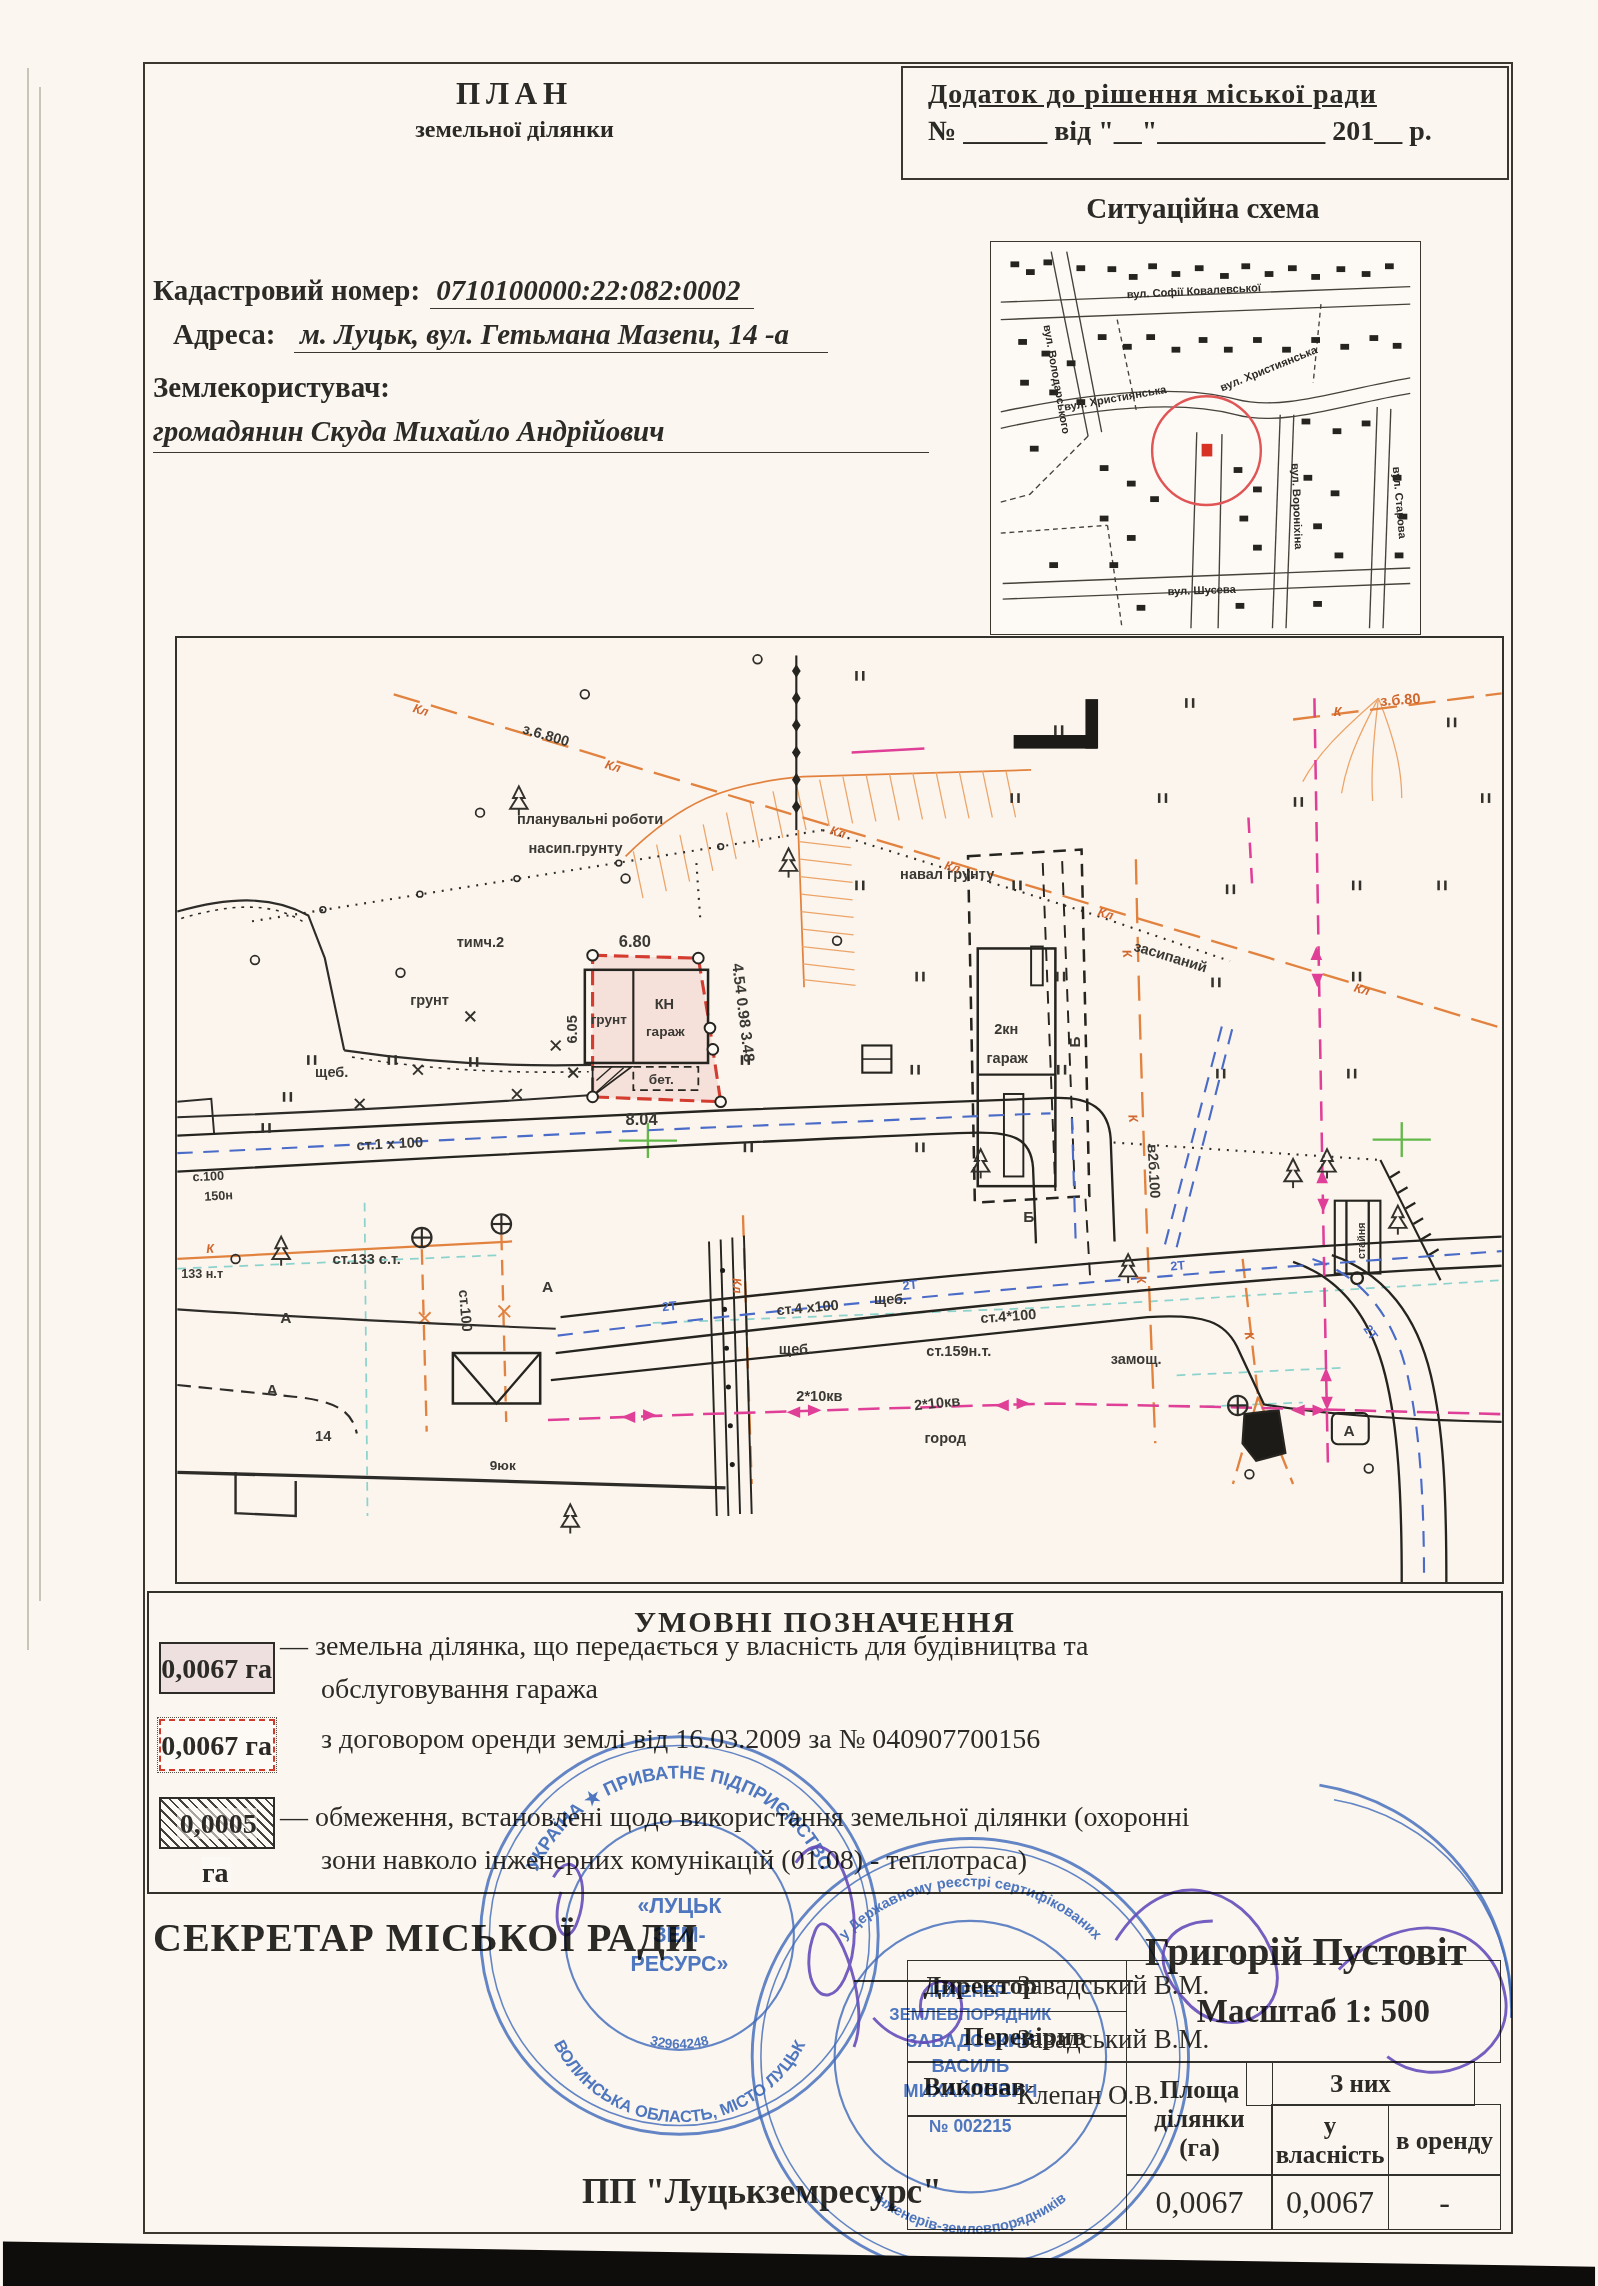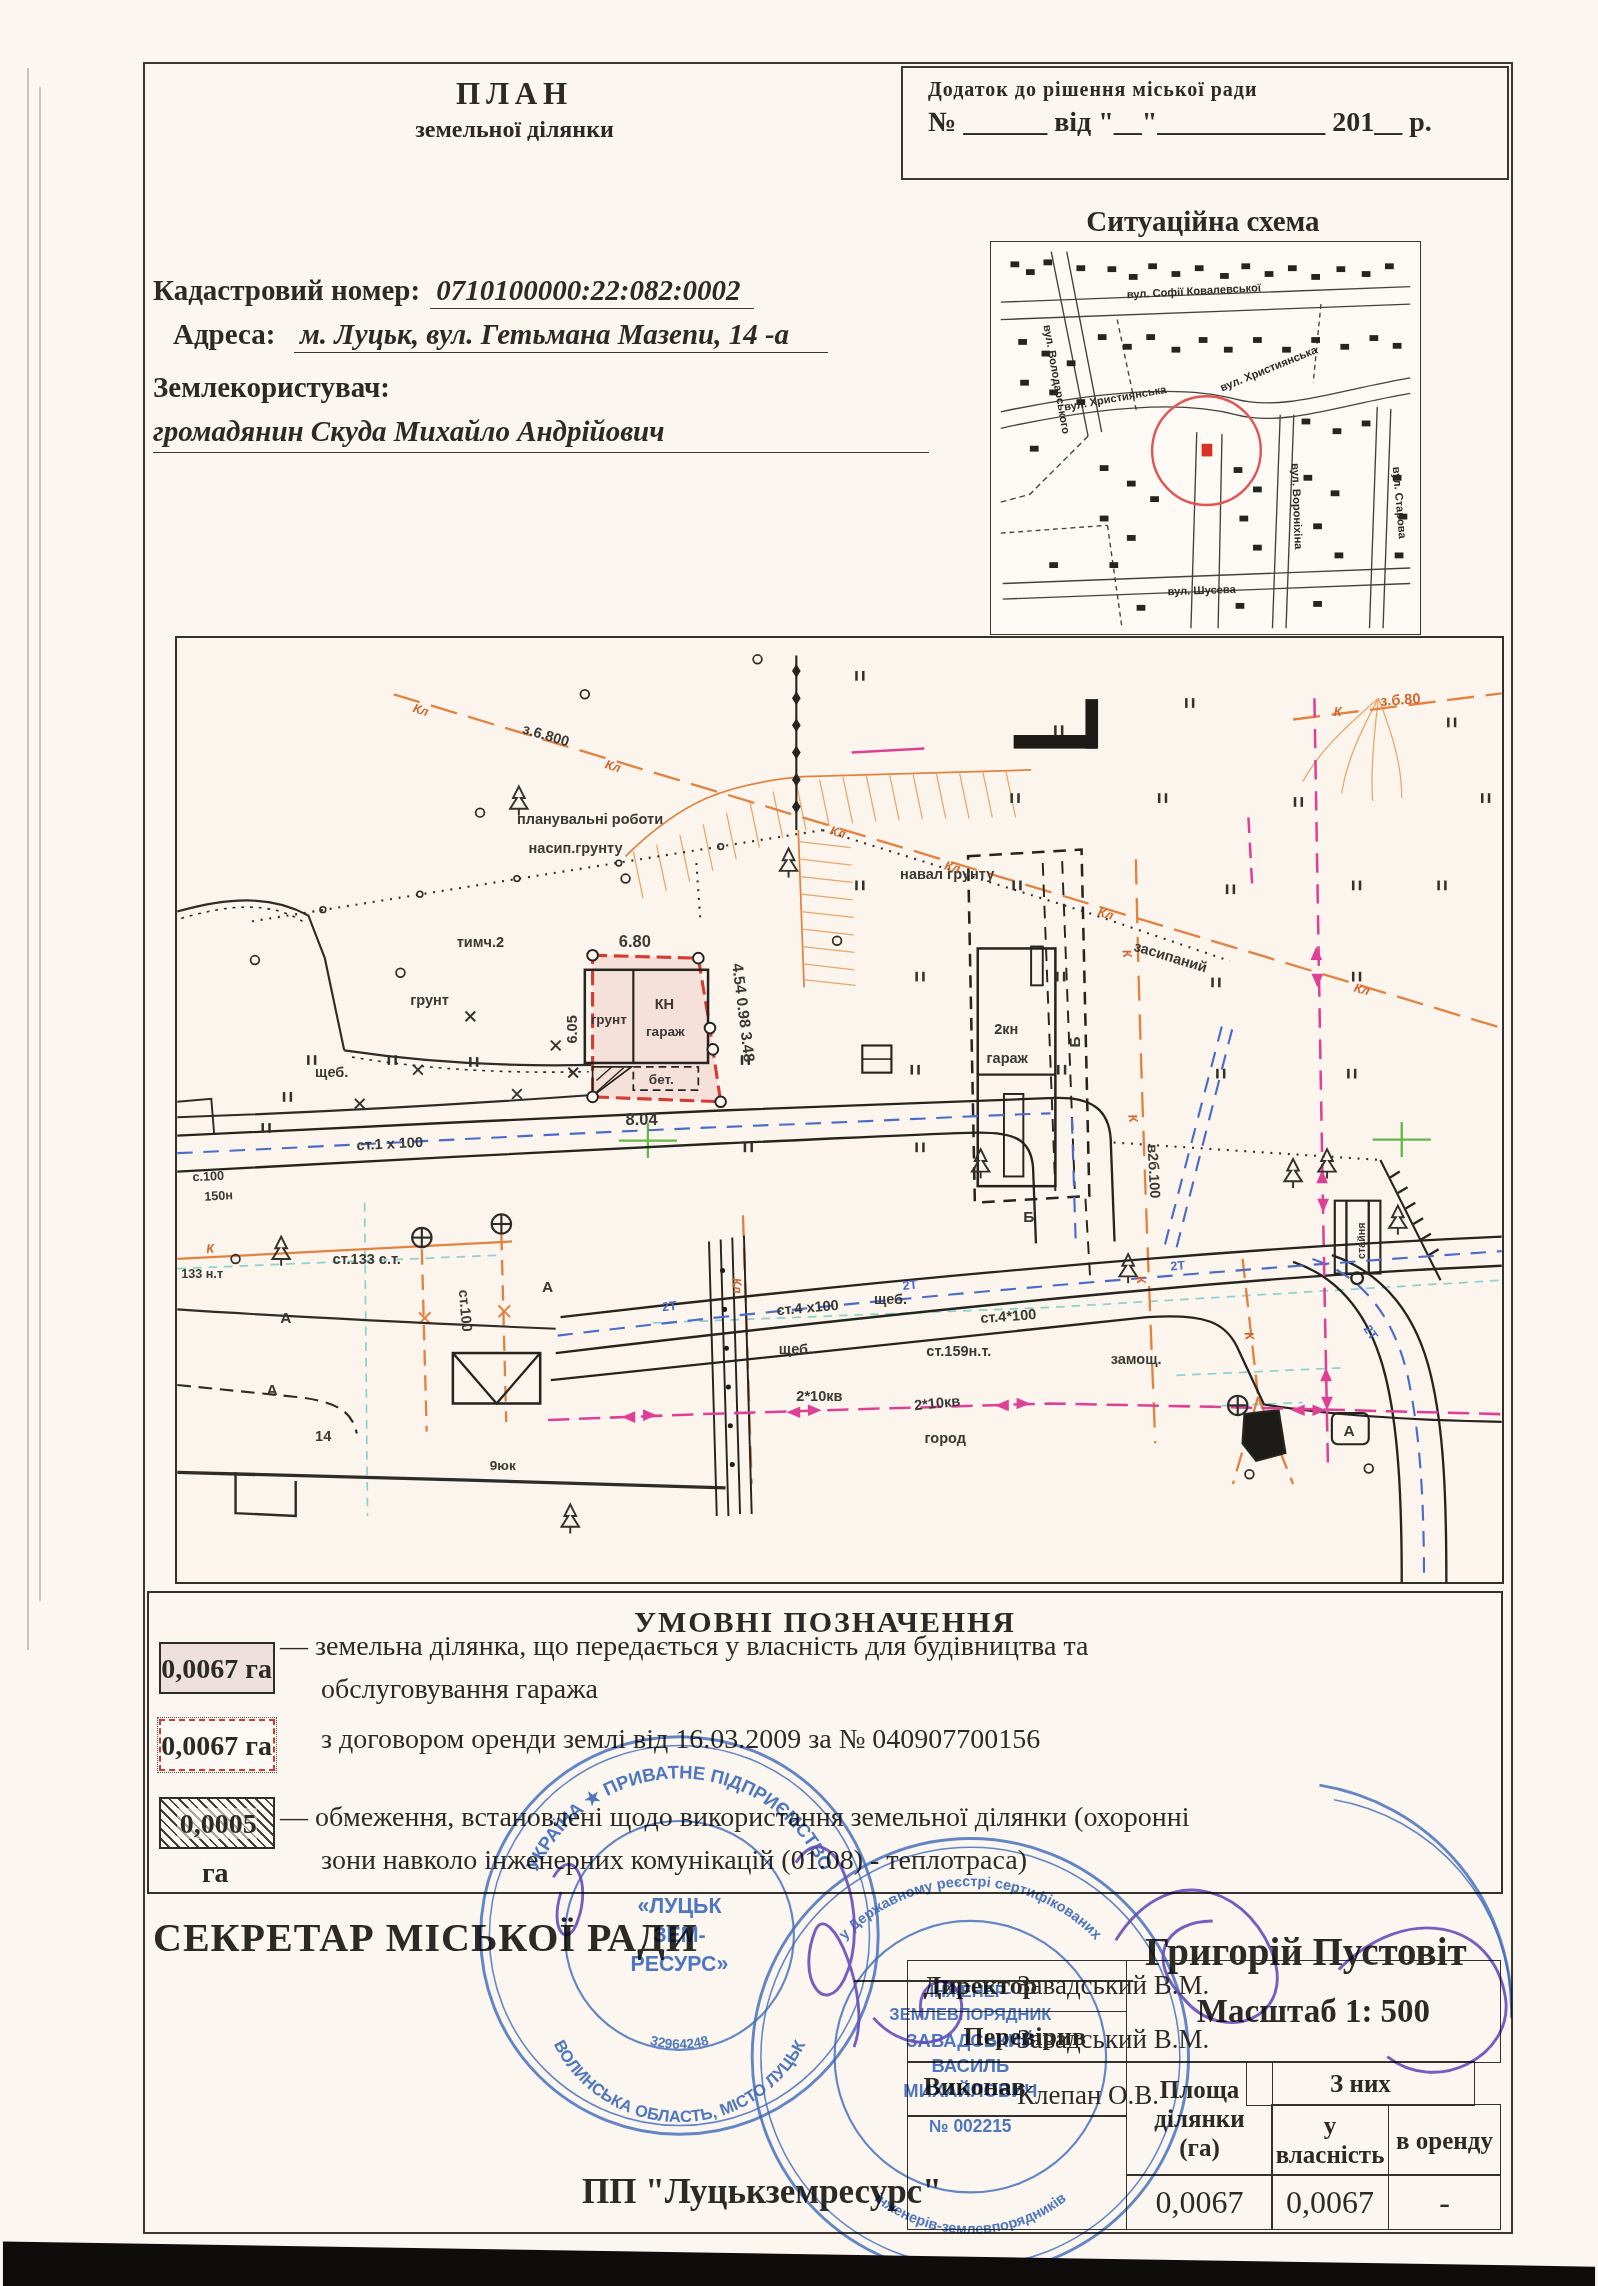--- a/index.html
+++ b/index.html
@@ -15,27 +15,27 @@
   .page-border{
     left:143px;top:62px;width:1366px;height:2168px;
     border:2.9px solid #3b372f;
   }
   .margin-line{background:#c9c3b8;}
   .appendix-box{
     left:901px;top:66px;width:608px;height:114px;
     border:2.9px solid #3b372f;background:#fbf6ef;
     padding:9.7px 0 0 25px;box-sizing:border-box;
   }
-  .appendix-box .l1{font-size:20px;font-weight:bold;letter-spacing:1px;}
+  .appendix-box .l1{font-size:28px;font-weight:bold;letter-spacing:1px;text-decoration:underline;}
   .appendix-box .l2{font-size:28px;font-weight:bold;margin-top:5.8px;}
   .h-title1{left:369px;top:76px;width:291px;font-size:31px;font-weight:bold;letter-spacing:5.8px;text-align:center;}
   .h-title2{left:340px;top:116px;width:349px;font-size:24px;font-weight:bold;text-align:center;}
   .info-line{font-size:29px;white-space:nowrap;}
   .u2{border-bottom:1.9px solid #3b372f;}
-  .scheme-title{left:1009px;top:205px;width:388px;font-size:29px;font-weight:bold;text-align:center;}
+  .scheme-title{left:1009px;top:192px;width:388px;font-size:29px;font-weight:bold;text-align:center;}
   .scheme-box{left:990px;top:241px;width:429px;height:392px;border:1.9px solid #3b372f;background:#fdfaf6;}
   .map-box{left:175px;top:636px;width:1325px;height:944px;border:2.4px solid #33312b;background:#fcf5ee;}
   .legend-box{left:147px;top:1591px;width:1352px;height:299px;border:2.9px solid #33312b;background:#fbf6ef;}
   .legend-title{left:0;top:11.6px;width:100%;text-align:center;font-size:30px;font-weight:bold;letter-spacing:1.9px;}
   .swatch{width:116px;height:52px;box-sizing:border-box;text-align:center;font-size:28px;font-weight:bold;line-height:49px;}
   .sw1{border:2.9px solid #2e2c28;background:#eee0df;}
   .sw2{border:2.9px dashed #cf3a2c;background:#fdfaf6;outline:1.9px dotted #55524a;outline-offset:1.9px;}
   .sw3{border:2.9px solid #2e2c28;background:repeating-linear-gradient(45deg,#fdfaf6 0 4.9px,#44423c 4.9px 6.8px);}
   .sw3 span{background:rgba(253,250,246,.55);padding:0 2.9px;}
   .leg-text{font-size:28px;line-height:43px;}

